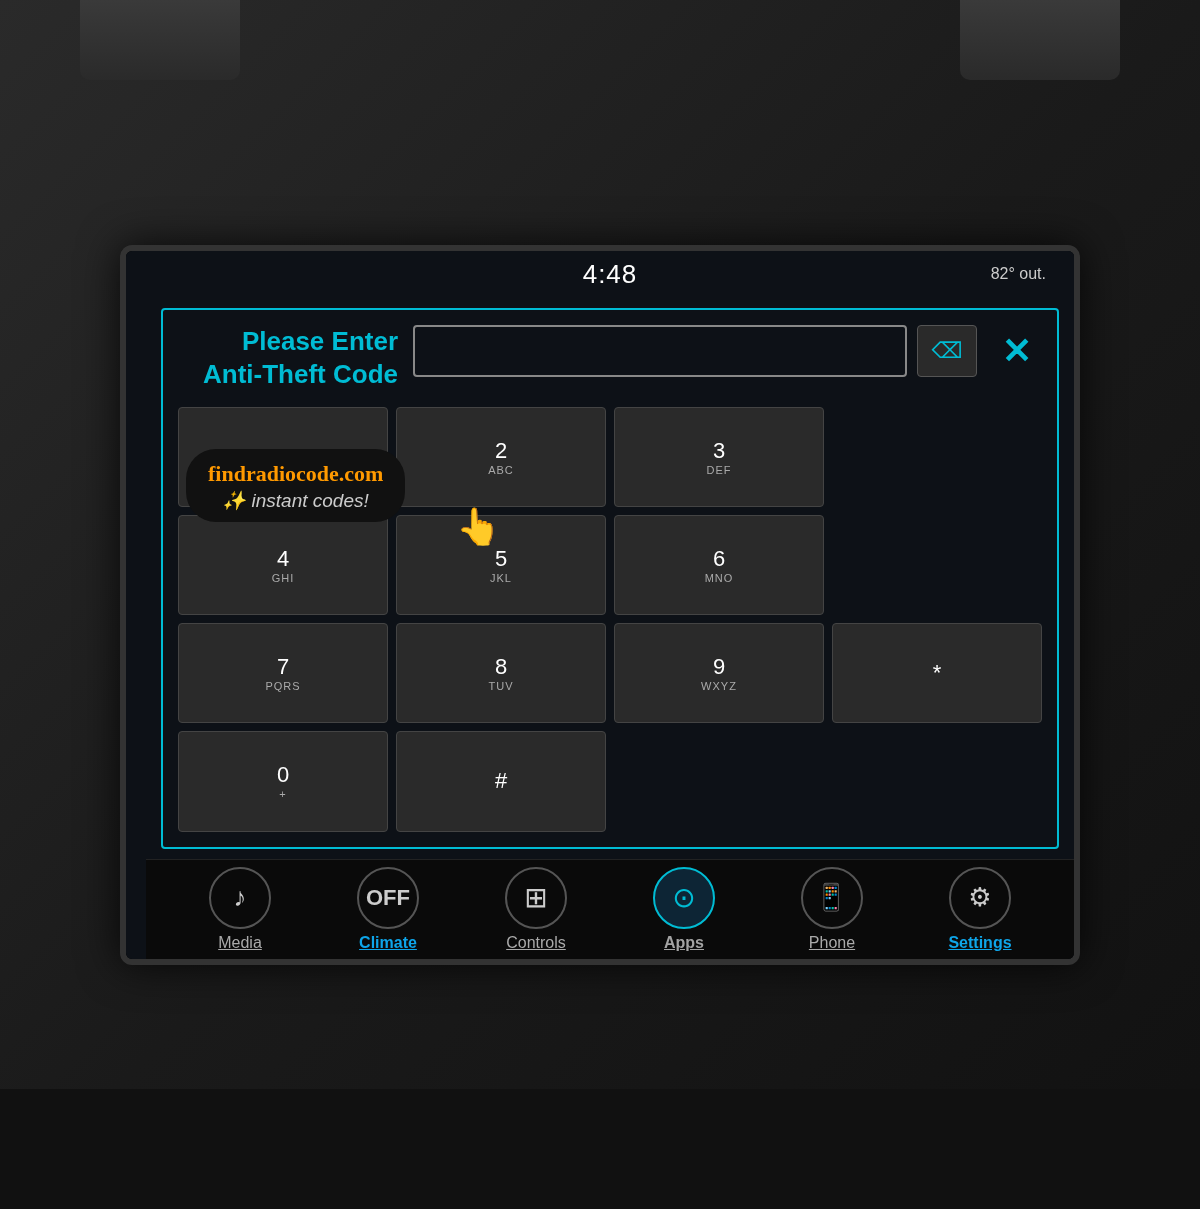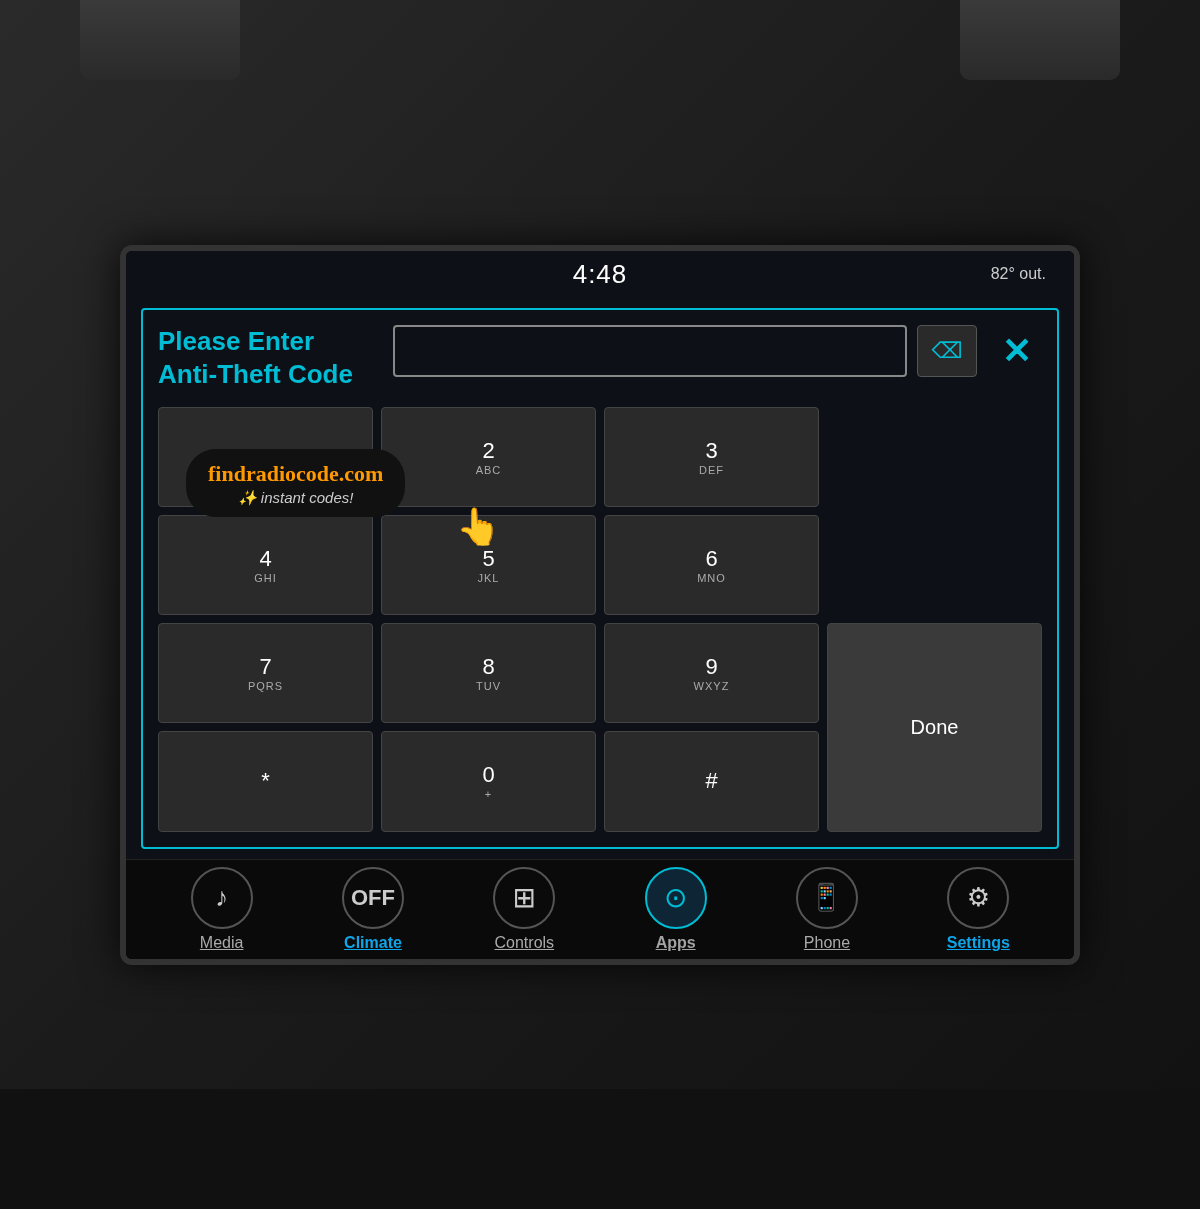--- a/index.html
+++ b/index.html
@@ -52,20 +52,21 @@
       overflow: hidden;
     }
 
     .screen-inner {
       width: 100%;
       height: 100%;
       background: #0d1117;
       position: relative;
       display: flex;
       flex-direction: column;
+      padding-left: 20px;
     }
 
     
     .status-bar {
       display: flex;
       justify-content: center;
       align-items: center;
       padding: 8px 20px;
       color: #fff;
       font-size: 22px;
@@ -105,20 +106,21 @@
       padding: 15px;
       background: #0d1117;
       position: relative;
     }
 
     .dialog-top-row {
       display: flex;
       align-items: flex-start;
       gap: 15px;
       margin-bottom: 15px;
+      text-align: right;
     }
 
     .dialog-title {
       color: #00bcd4;
       font-size: 26px;
       font-weight: bold;
       line-height: 1.3;
       min-width: 220px;
     }
 
@@ -279,21 +281,21 @@
 
     .watermark-url {
       color: #f90;
       font-size: 22px;
       font-weight: bold;
       font-family: Georgia, serif;
     }
 
     .watermark-tagline {
       color: #ccc;
-      font-size: 15px;
+      font-size: 19px;
       font-style: italic;
       text-align: center;
       margin-top: 2px;
     }
 
     .cursor-icon {
       position: absolute;
       top: 255px;
       left: 330px;
       font-size: 36px;
@@ -379,21 +381,20 @@
               <span class="key-sub">PQRS</span>
             </div>
             <div class="key-btn">
               <span>8</span>
               <span class="key-sub">TUV</span>
             </div>
             <div class="key-btn">
               <span>9</span>
               <span class="key-sub">WXYZ</span>
             </div>
-            <div class="key-btn done-btn">Done</div>
 
             <div class="key-btn">
               <span>*</span>
             </div>
             <div class="key-btn">
               <span>0</span>
               <span class="key-sub">+</span>
             </div>
             <div class="key-btn">
               <span>#</span>

